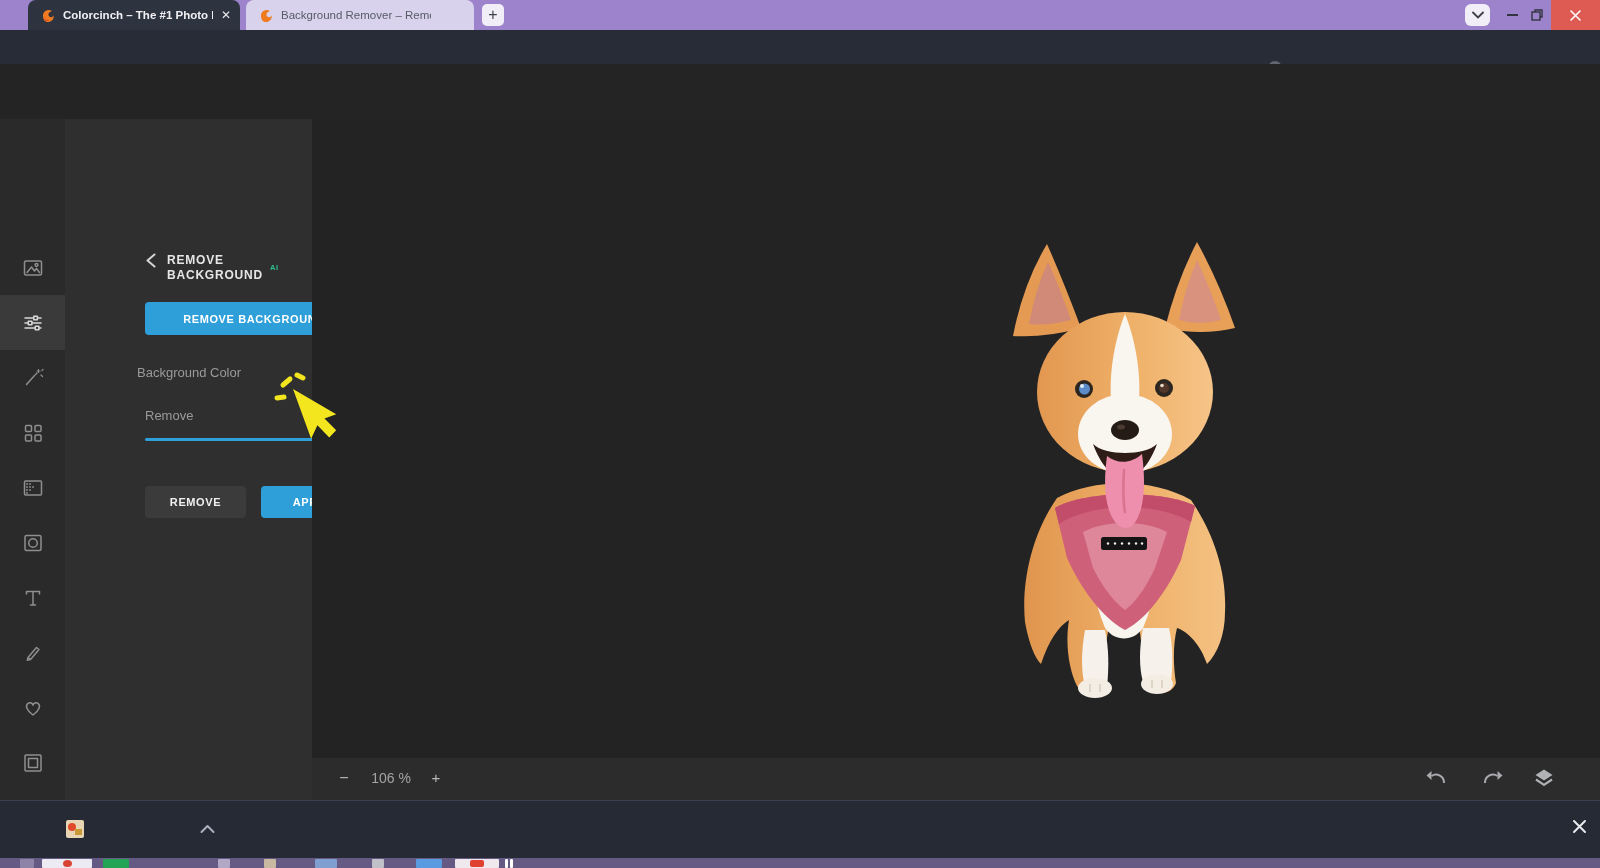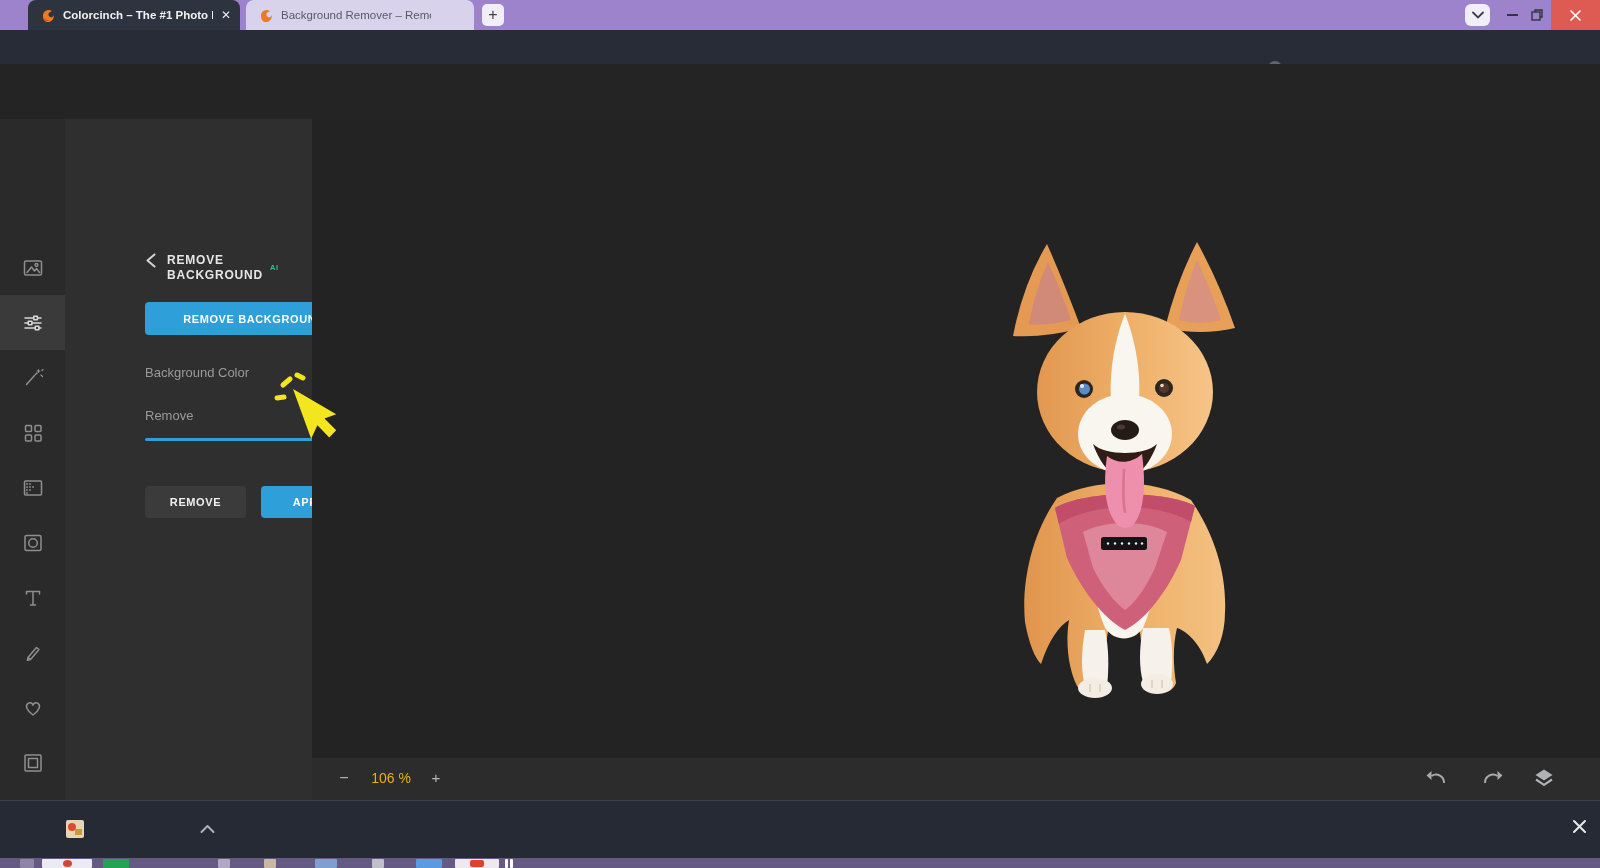--- a/index.html
+++ b/index.html
@@ -67,21 +67,21 @@
   #opacity-val b { color:#f2f2f2; font-weight:normal; }
   #slider-track { left:80px; top:319px; width:218px; height:3px; background:#2e9fd9; border-radius:2px; }
   #slider-thumb { left:282px; top:312px; width:16px; height:16px; background:#35a9e1; border-radius:50%; }
   #cancel-btn { left:80px; top:367px; width:101px; height:32px; background:#3b3b3c; border-radius:4px;
     color:#f0f0f0; font-size:11px; font-weight:bold; letter-spacing:.6px; display:flex; align-items:center; justify-content:center; }
   #apply-btn { left:196px; top:367px; width:102px; height:32px; }
 
   
   #canvas { left:312px; top:119px; width:1288px; height:639px; background:#232324; }
   #efooter { left:312px; top:758px; width:1288px; height:42px; background:#2c2c2d; }
-  .zoomtxt { font-size:14px; color:#eab308; }
+  .zoomtxt { font-size:14px; color:#a3a3a3; }
   #zoom-out { left:20px; top:8px; width:24px; height:24px; text-align:center; line-height:24px; color:#b8b8b8; font-size:16px; }
   #zoom-val { left:46px; top:12px; width:66px; text-align:center; }
   #zoom-in  { left:112px; top:8px; width:24px; height:24px; text-align:center; line-height:24px; color:#b8b8b8; font-size:15px; }
 
   
   #dlbar { left:0; top:800px; width:1600px; height:58px; background:#262a34; border-top:1px solid #3a4050; }
 
   
   #taskbar { left:0; top:858px; width:1600px; height:10px; background:#655a84; }
   .tk { position:absolute; top:1px; height:9px; border-radius:1px; }
@@ -283,21 +283,21 @@
 
   <div id="panel" class="abs">
     <svg class="abs" style="left:80px;top:134px" width="12" height="15" viewBox="0 0 12 15">
       <path d="M9.5,1.5 L2.5,7.5 L9.5,13.5" stroke="#d5d5d5" stroke-width="2" fill="none" stroke-linecap="round" stroke-linejoin="round"></path>
     </svg>
     <span id="panel-title" class="abs"><span>REMOVE BACKGROUND</span><sup id="ai-badge">AI</sup></span>
     <div id="help-btn" class="abs">?</div>
 
     <button id="rb-btn" class="abs blue-btn">REMOVE BACKGROUND</button>
 
-    <span class="abs plabel" style="left:80px;top:246px">Background Color</span>
+    <span class="abs plabel" style="left:72px;top:246px">Background Color</span>
     <div id="swatch" class="abs">
       <svg width="32" height="32" viewBox="0 0 32 32">
         <line x1="6" y1="26" x2="26" y2="6" stroke="#e05555" stroke-width="2.4" stroke-linecap="round"></line>
       </svg>
     </div>
 
     <span class="abs plabel" style="left:80px;top:289px">Remove</span>
     <span id="opacity-val" class="abs"><b>100</b> <span>%</span></span>
     <div id="slider-track" class="abs"></div>
     <div id="slider-thumb" class="abs"></div>

